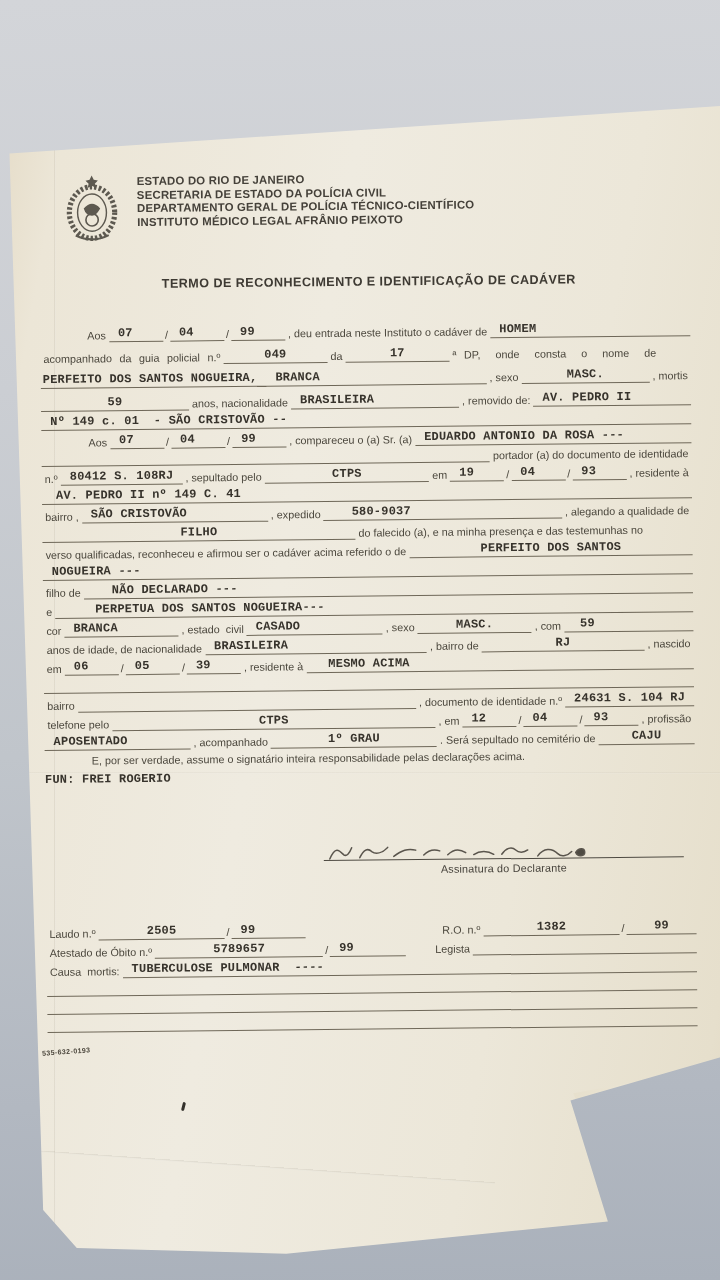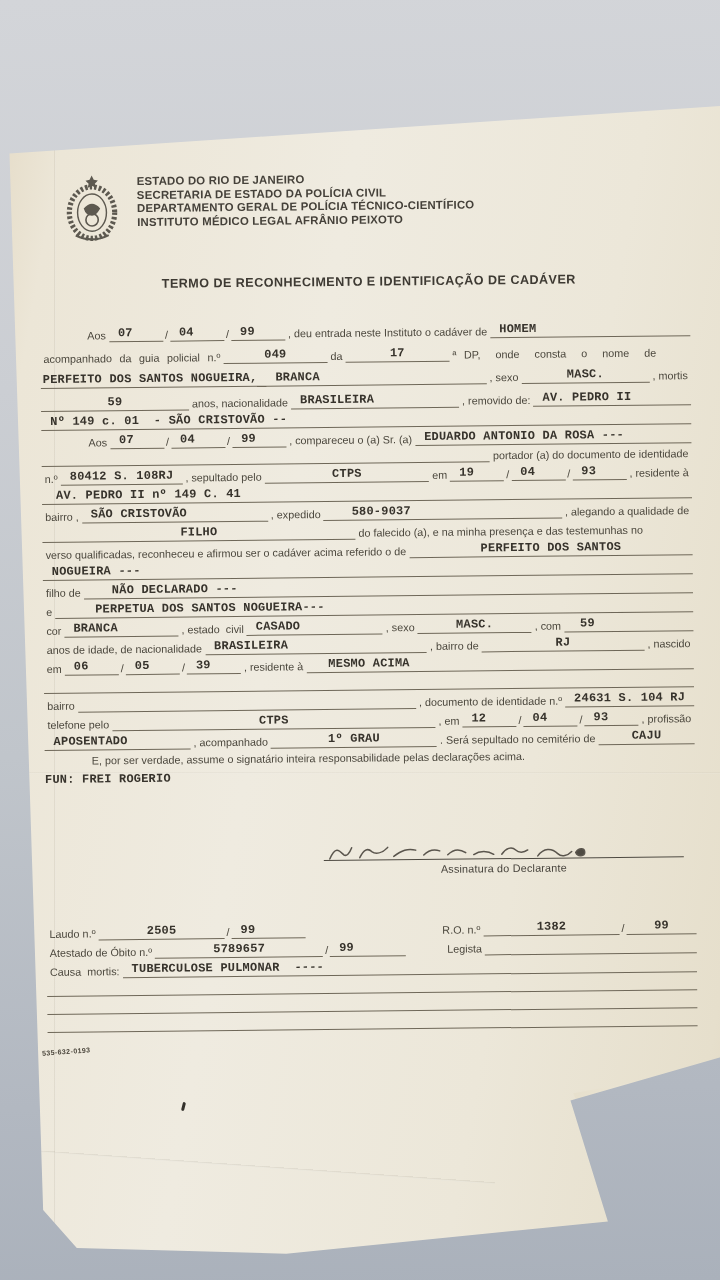--- a/index.html
+++ b/index.html
@@ -296,21 +296,21 @@
           <span class="sep">/</span>
           <span class="val ul ctr" style="min-width:52px">99</span>
         </span>
       </div>
 
       <div class="row">
         <span class="lbl">Atestado de Óbito n.º</span>
         <span class="val ul ctr" style="min-width:150px">5789657</span>
         <span class="sep">/</span>
         <span class="val ul" style="min-width:58px">99</span>
-        <span class="lbl" style="margin-left:38px">Legista</span>
+        <span class="lbl" style="margin-left:26px">Legista</span>
         <span class="ul fill"></span>
       </div>
 
       <div class="row">
         <span class="lbl">Causa  mortis:</span>
         <span class="val ul">TUBERCULOSE PULMONAR  ----</span>
         <span class="ul fill"></span>
       </div>
 
       <div class="row ruleonly">

